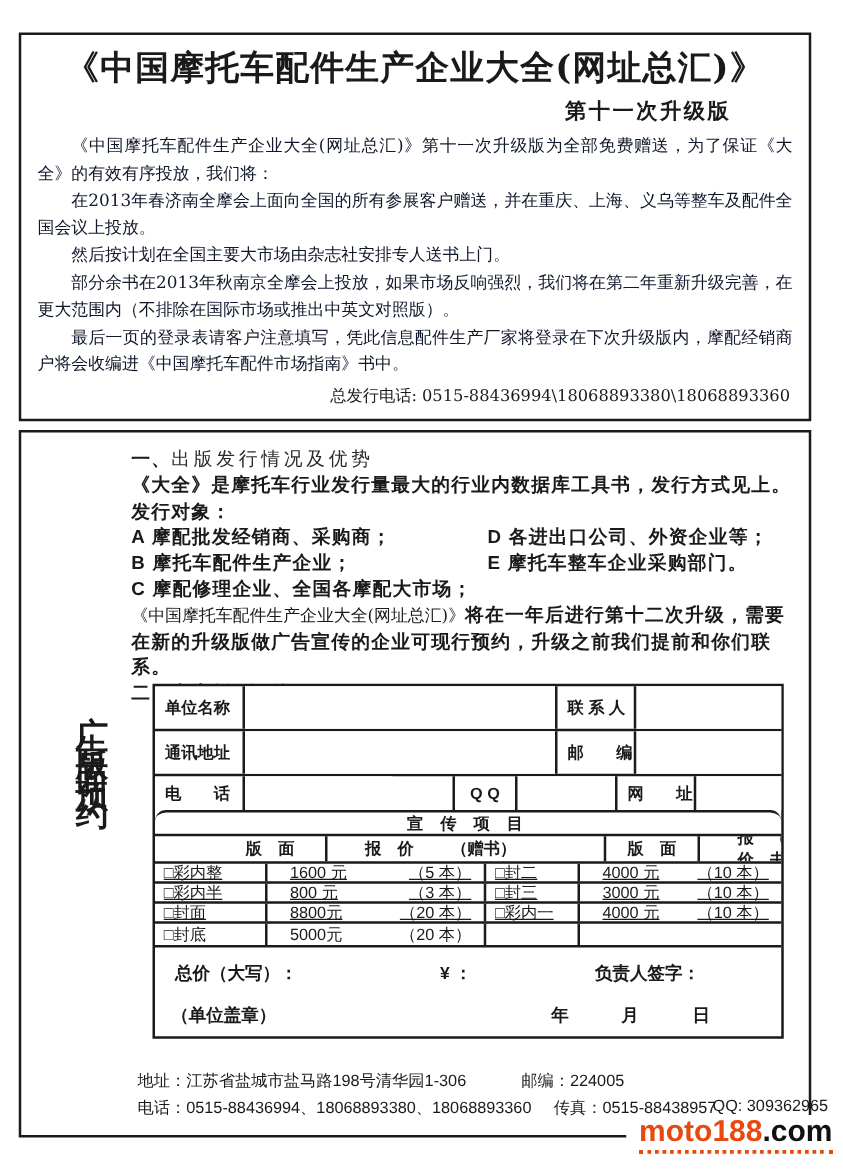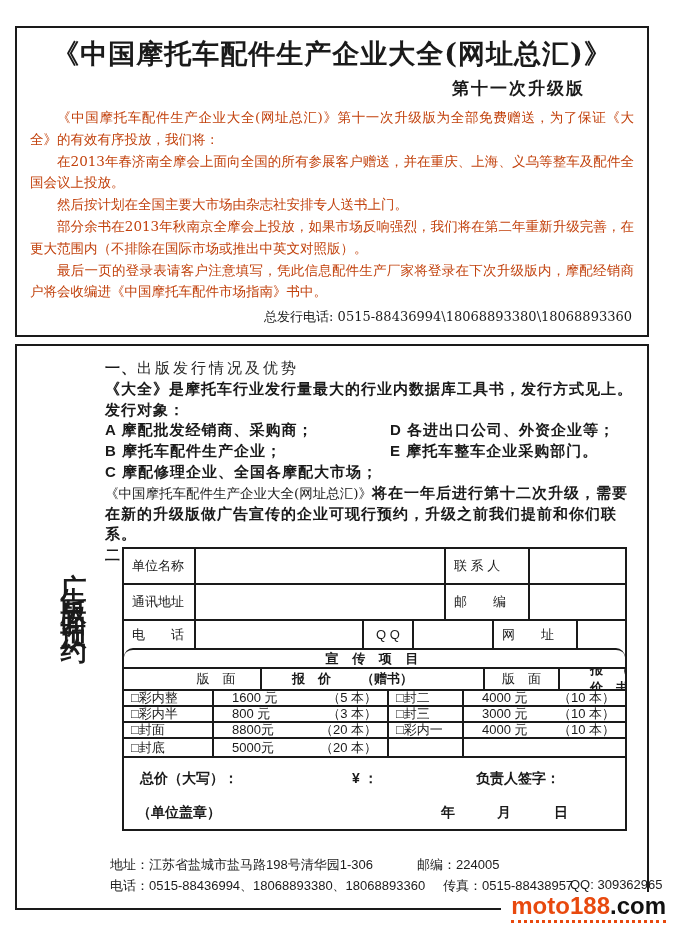--- a/index.html
+++ b/index.html
@@ -10,21 +10,21 @@
   .box { position:absolute; left:15px; width:634px; border:2px solid #1a1a1a; background:#ffffff; }
   .top-box { top:26px; height:311px; }
   .bottom-box { top:344px; height:566px; }
 
   
   .doc-title { margin-top:8px; text-align:center; font-family:"DejaVu Serif", serif;
                font-weight:700; font-size:27px; letter-spacing:1px; white-space:nowrap; }
   .doc-subtitle { margin-top:5px; text-align:right; padding-right:62px;
                   font-family:"DejaVu Serif", serif; font-weight:700; font-size:17px; letter-spacing:2px; }
   .paras { margin-top:7px; padding:0 13px; font-family:"DejaVu Serif", serif;
-           font-size:13.5px; line-height:21.8px; color:#c2410c; }
+           font-size:13.5px; line-height:21.8px; color:#0f172a; }
   .paras p { text-indent:2em; text-align:justify; }
   .hotline { margin-top:5px; padding-right:15px; text-align:right;
              font-family:"DejaVu Serif", serif; font-size:13px; }
 
   
   .sec1 { padding:12px 14px 0 88px; font-size:15px; font-weight:700;
           letter-spacing:1px; line-height:20.8px; width:633px; }
   .sec1-heading .h-num { font-weight:700; }
   .sec1-heading .h-text { font-weight:400; letter-spacing:3px; color:#2a2a2a; }
   .pair { display:grid; grid-template-columns:285px auto; }
@@ -36,25 +36,25 @@
                 writing-mode:vertical-rl; text-orientation:upright;
                 font-size:26px; font-weight:700; letter-spacing:13px; }
 
   
   .form-table { position:absolute; left:105px; top:201px; width:505px;
                 border:2px solid #1a1a1a; background:#fff; font-size:13px; }
   .ft-row { display:flex; }
   .ft-row + .ft-row { border-top:2px solid #1a1a1a; }
   .ft-cell { border-left:2px solid #1a1a1a; display:flex; align-items:center; overflow:hidden; }
   .ft-cell:first-child { border-left:none; }
-  .lab { font-weight:400; padding-left:8px; white-space:nowrap; }
+  .lab { font-weight:700; padding-left:8px; white-space:nowrap; }
   .blank { background:#fff; }
   .h36{height:34px;} .h38{height:36px;} .h31{height:29px;} .h21{height:19px;border-radius:9px;}
-  .h24{height:22px;} .h18{height:16px;} .hd4{height:19px;} .htot{height:73px;}
-  .w70{width:70px;} .w250{width:250px;} .w63{width:84px;} .w120{width:120px;}
+  .h24{height:22px;} .h18{height:16px;text-decoration:underline;} .hd4{height:19px;} .htot{height:73px;}
+  .w70{width:70px;} .w250{width:250px;} .w63{width:63px;} .w120{width:120px;}
   .w50{width:50px;} .w80{width:80px;} .w88{width:88px;} .w175{width:175px;} .w75{width:75px;}
   .grow{flex:1;}
   .center { justify-content:center; padding-left:0;margin-left:48px; }
   .promo { justify-content:center; font-weight:700; letter-spacing:5px; }
   .pricecell { justify-content:space-between; padding:0 10px 0 18px; }
   .pricecell .gift { white-space:nowrap; }
   .pagecell { padding-left:7px; white-space:nowrap; }
   .hdrprice { justify-content:space-between; padding:0 22px 0 30px; font-weight:700; }
   .totcell { position:relative; font-weight:700; font-size:14px;padding-left:8px; }
   .totcell span { position:absolute; white-space:nowrap; }

